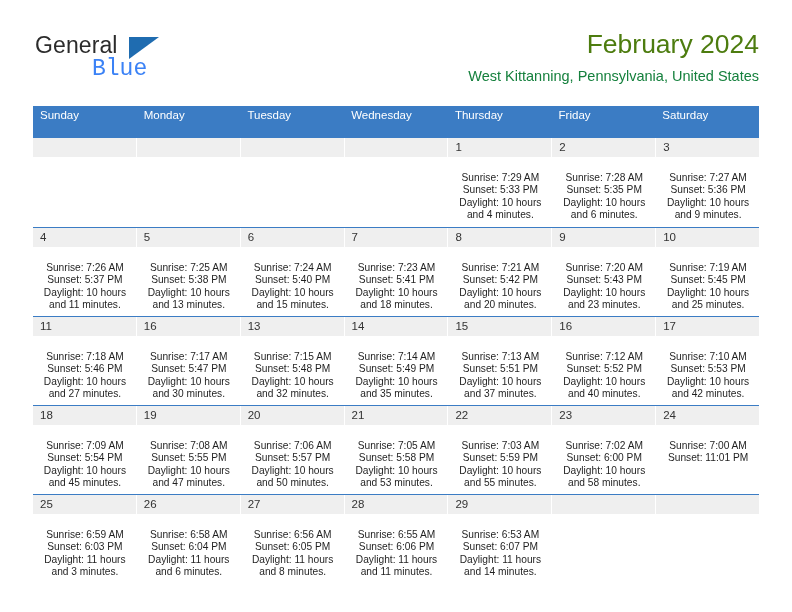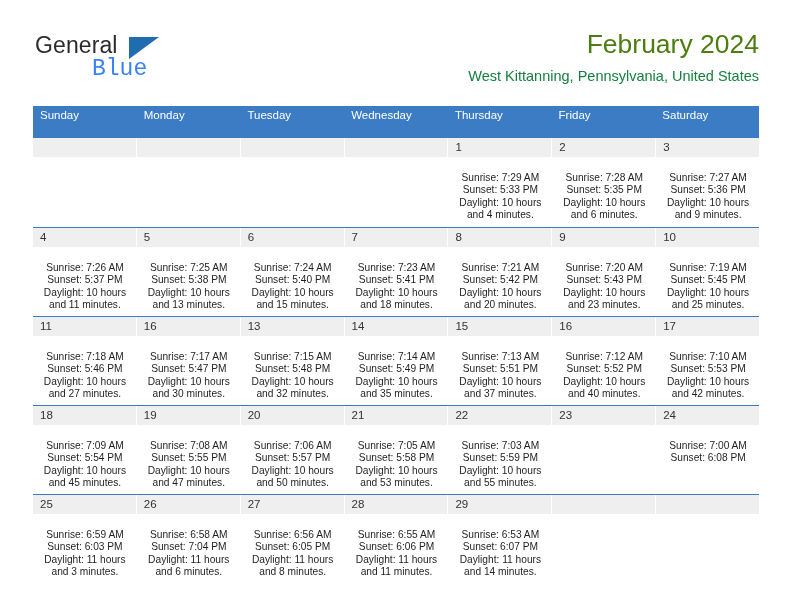--- a/index.html
+++ b/index.html
@@ -425,49 +425,54 @@
             <div class="info">
               <div>Sunrise: 7:03 AM</div>
               <div>Sunset: 5:59 PM</div>
               <div class="daylight-line">Daylight: 10 hours and 55 minutes.</div>
             </div>
           </div>
           <div class="day filled">
             <div class="daynum-bar">
               <span class="daynum">23</span>
             </div>
+            <div class="info">
+              <div>Sunrise: 7:02 AM</div>
+              <div>Sunset: 6:00 PM</div>
+              <div class="daylight-line">Daylight: 10 hours and 58 minutes.</div>
+            </div>
           </div>
           <div class="day filled">
             <div class="daynum-bar">
               <span class="daynum">24</span>
             </div>
             <div class="info">
               <div>Sunrise: 7:00 AM</div>
-              <div>Sunset: 6:08 PM</div>
+              <div>Sunset: 11:01 PM</div>
             </div>
           </div>
         </div>
         <div class="week">
           <div class="day filled">
             <div class="daynum-bar">
               <span class="daynum">25</span>
             </div>
             <div class="info">
               <div>Sunrise: 6:59 AM</div>
               <div>Sunset: 6:03 PM</div>
               <div class="daylight-line">Daylight: 11 hours and 3 minutes.</div>
             </div>
           </div>
           <div class="day filled">
             <div class="daynum-bar">
               <span class="daynum">26</span>
             </div>
             <div class="info">
               <div>Sunrise: 6:58 AM</div>
-              <div>Sunset: 7:04 PM</div>
+              <div>Sunset: 6:04 PM</div>
               <div class="daylight-line">Daylight: 11 hours and 6 minutes.</div>
             </div>
           </div>
           <div class="day filled">
             <div class="daynum-bar">
               <span class="daynum">27</span>
             </div>
             <div class="info">
               <div>Sunrise: 6:56 AM</div>
               <div>Sunset: 6:05 PM</div>

